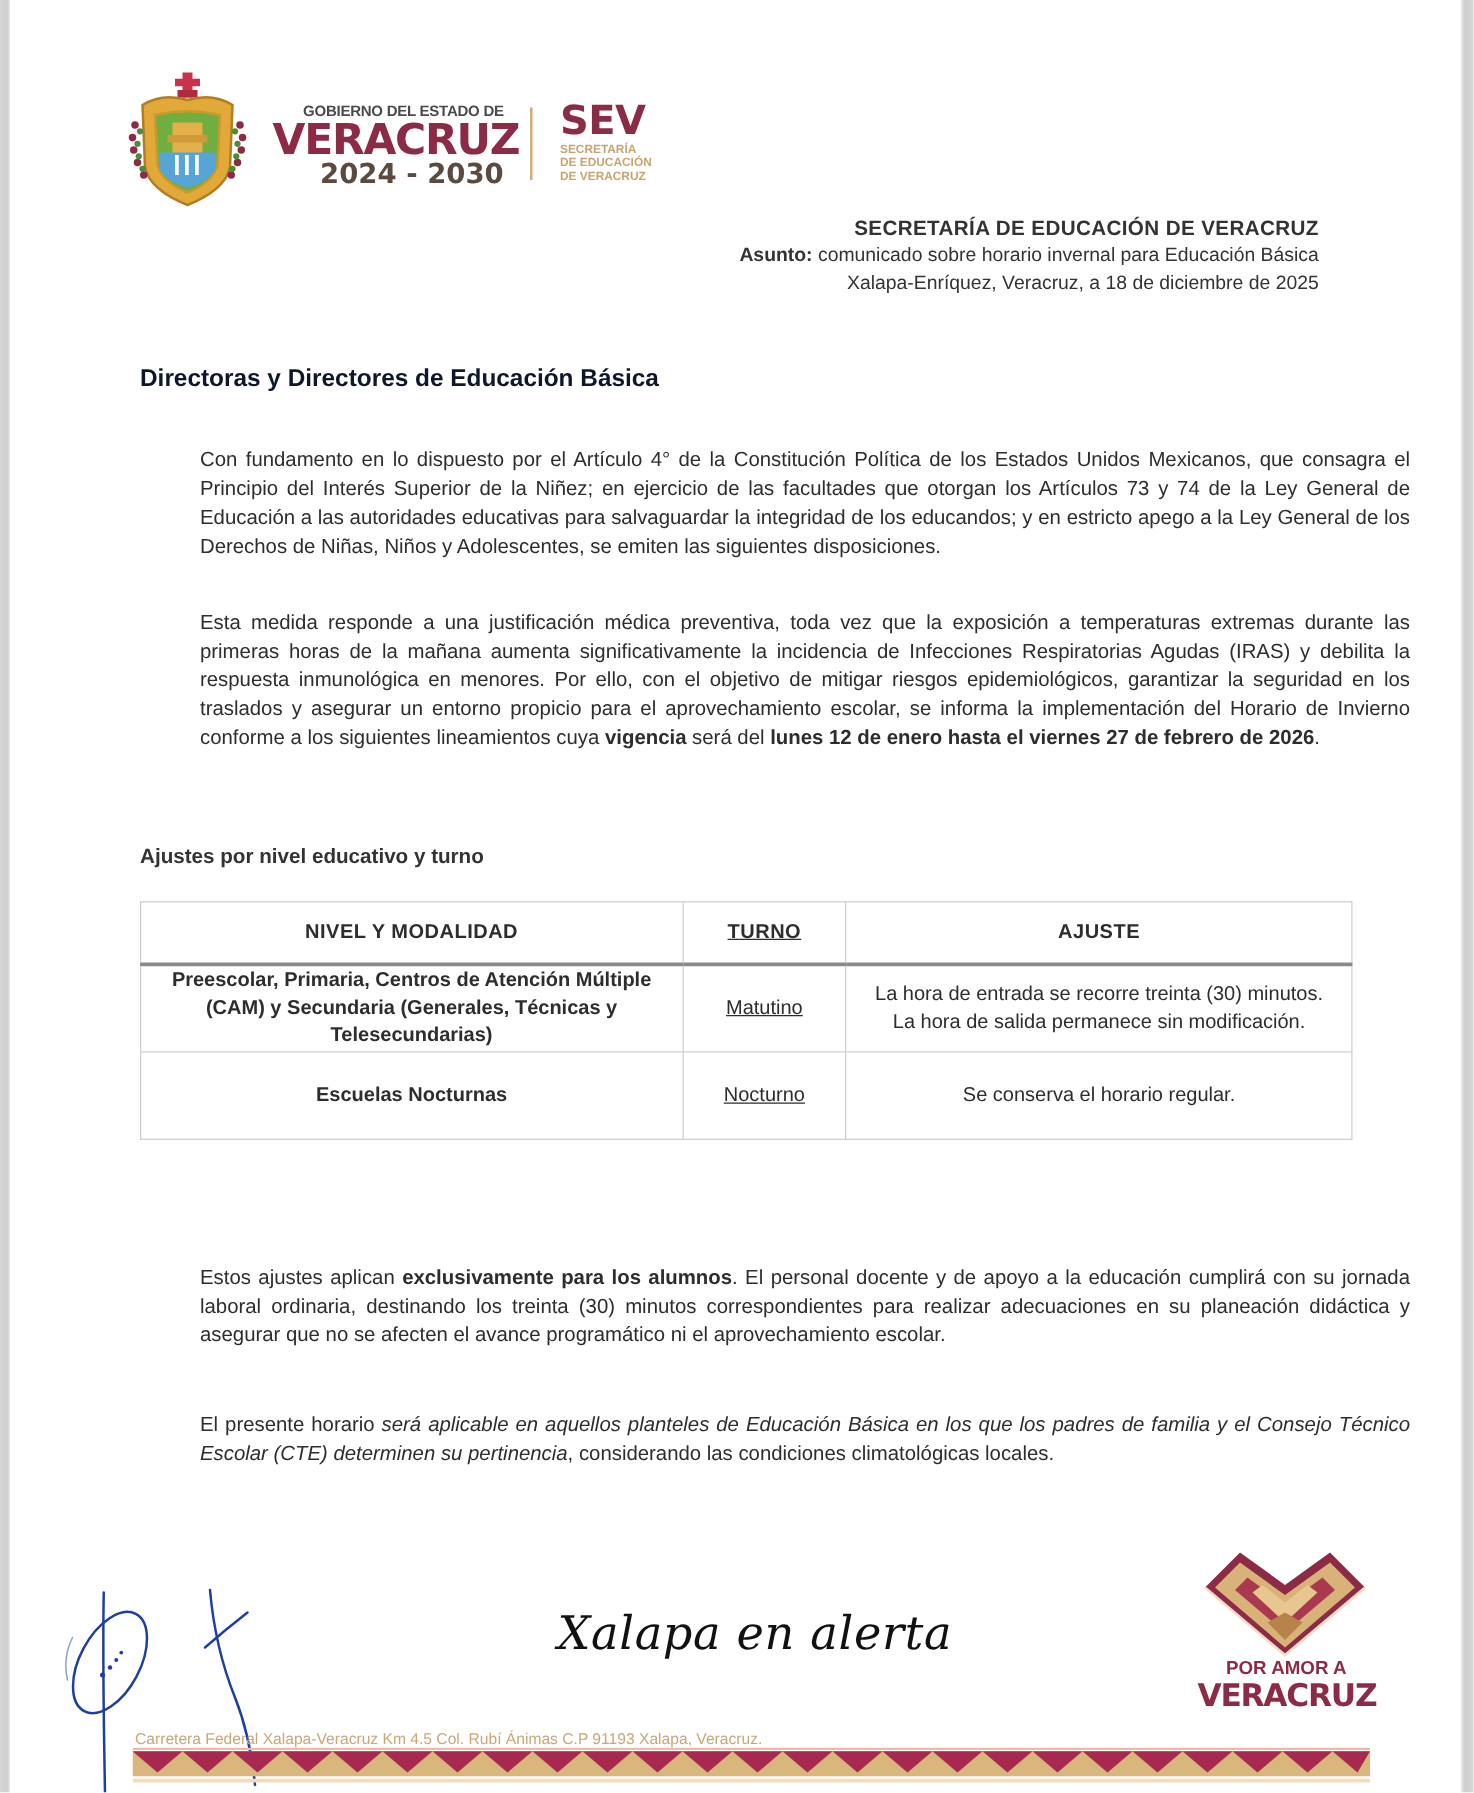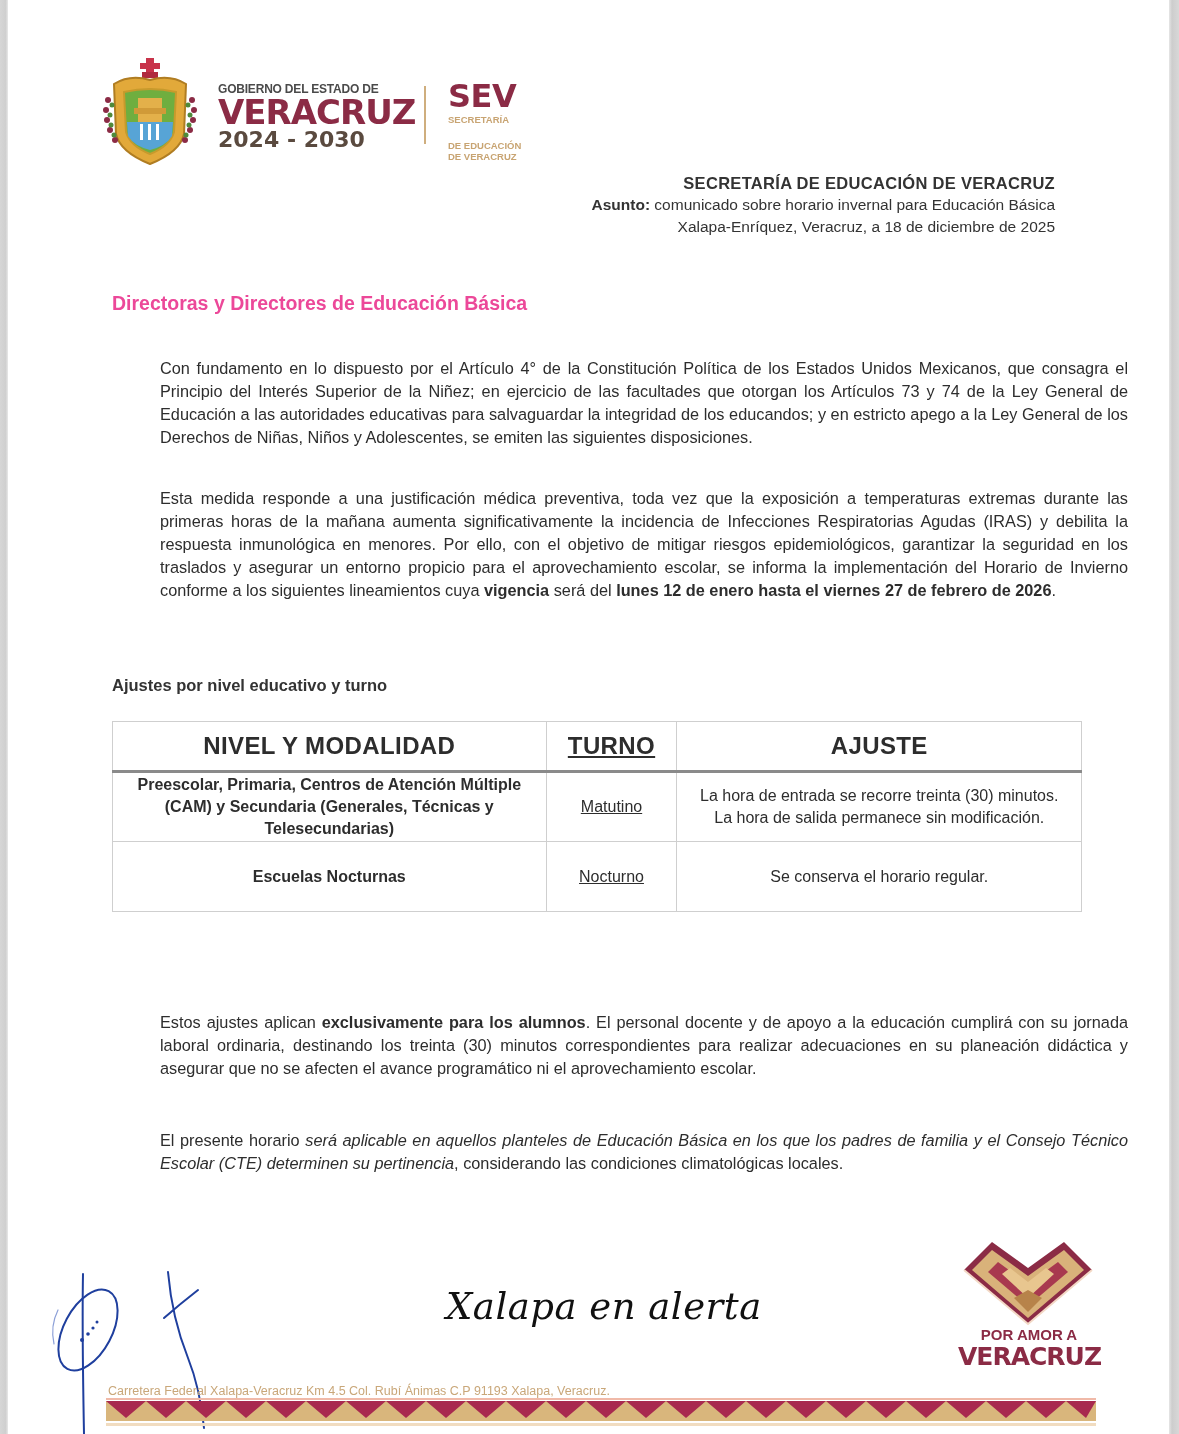--- a/index.html
+++ b/index.html
@@ -6,52 +6,52 @@
   html, body { width: 1179px; height: 1434px; overflow: hidden; background: #ffffff; }
   body { position: relative; font-family: "Liberation Sans", "DejaVu Sans", sans-serif; color: #2b2b2b; }
 
   .edge-left { position: absolute; left: 0; top: 0; width: 8px; height: 1434px;
     background: linear-gradient(to right, #d6d6d6, #cfcfcf 70%, #e8e8e8); }
   .edge-right { position: absolute; right: 0; top: 0; width: 10px; height: 1434px;
     background: linear-gradient(to right, #e6e6e6, #cdcdcd 30%, #d8d8d8); }
 
   
   .coat { position: absolute; left: 100px; top: 56px; width: 100px; height: 114px; }
-  .gov-block { position: absolute; left: 218px; top: 82px; width: 185px; text-align: left; }
+  .gov-block { position: absolute; left: 218px; top: 82px; width: 185px; text-align: right; }
   .gov-top { font-size: 12px; font-weight: bold; color: #4a4a4a; letter-spacing: -0.2px; }
   .gov-name { font-size: 34px; font-weight: 900; color: #8b2b45; line-height: 32px; letter-spacing: -1px; font-family: "DejaVu Sans", sans-serif; }
   .gov-years { font-size: 22px; font-weight: bold; color: #5a4a3f; line-height: 24px; font-family: "DejaVu Sans", sans-serif; }
   .v-divider { position: absolute; left: 424px; top: 86px; width: 2px; height: 58px; background: #cfae7e; }
   .sev-block { position: absolute; left: 448px; top: 80px; }
   .sev-name { font-size: 32px; font-weight: 900; color: #8b2b45; line-height: 32px; font-family: "DejaVu Sans", sans-serif; letter-spacing: -0.5px; }
   .sev-sub { font-size: 9.5px; font-weight: bold; color: #c8a472; line-height: 11px; margin-top: 2px; }
 
   
   .head-right { position: absolute; right: 124px; top: 172px; text-align: right; font-size: 15.5px; line-height: 22px; color: #333; }
   .head-right .org { font-weight: bold; font-size: 16.5px; letter-spacing: 0.3px; }
   .head-right b { font-weight: bold; }
 
   .addressee { position: absolute; left: 112px; top: 292px; }
-  .addressee .to { font-size: 19.5px; font-weight: bold; color: #ec4899; }
+  .addressee .to { font-size: 19.5px; font-weight: bold; color: #0f172a; }
   .addressee .presente { font-size: 15px; letter-spacing: 5px; color: #333; margin-top: 2px; }
 
   .para { position: absolute; left: 112px; width: 968px; font-size: 16.3px; line-height: 23px; text-align: justify; color: #2d2d2d; font-family: "Liberation Sans Narrow", "Liberation Sans", sans-serif; margin-left: 48px; }
   .p1 { top: 357px; }
   .p2 { top: 487px; }
   .p3 { top: 1011px; }
   .p4 { top: 1129px; }
   .para b { font-weight: bold; }
   .para i { font-style: italic; }
 
   .section-title { position: absolute; left: 112px; top: 676px; font-size: 16.5px; font-weight: bold; color: #333; }
 
   
   .tbl { position: absolute; left: 112px; top: 721px; width: 970px; border-collapse: collapse; font-size: 16px; color: #2d2d2d; }
   .tbl th, .tbl td { border: 1px solid #cfcfcf; text-align: center; vertical-align: middle; }
-  .tbl th { height: 50px; font-size: 24px; font-weight: bold; letter-spacing: 0.4px; border-bottom: 3px solid #8a8a8a; }
+  .tbl th { height: 50px; font-size: 16px; font-weight: bold; letter-spacing: 0.4px; border-bottom: 3px solid #8a8a8a; }
   .tbl td { padding: 0 14px; line-height: 22px; }
   .tbl .c1 { width: 434px; font-weight: bold; }
   .tbl .c2 { width: 131px; text-decoration: underline; }
   .tbl .c3 { width: 405px; }
   .row1 td { height: 70px; }
   .row2 td { height: 70px; }
   .row3 td { height: 70px; }
 
   .xalapa { position: absolute; left: 446px; top: 1285px; font-family: "DejaVu Serif", "Liberation Serif", serif; font-style: italic; font-size: 37px; color: #111; letter-spacing: 0.5px; font-weight: normal; }
 
@@ -109,21 +109,21 @@
 
 <div class="gov-block">
   <div class="gov-top">GOBIERNO DEL ESTADO DE</div>
   <div class="gov-name">VERACRUZ</div>
   <div class="gov-years">2024 - 2030</div>
 </div>
 <div class="v-divider"></div>
 <div class="sev-block">
   <div class="sev-name">SEV</div>
   <div class="sev-sub">SECRETARÍA</div>
-  <div class="sev-sub" style="margin-top:15px">DE EDUCACIÓN</div>
+  <div class="sev-sub" style="margin-top:0">DE EDUCACIÓN</div>
   <div class="sev-sub" style="margin-top:0">DE VERACRUZ</div>
 </div>
 
 <div class="head-right">
   <div class="org">SECRETARÍA DE EDUCACIÓN DE VERACRUZ</div>
   <div><b>Asunto:</b><span> comunicado sobre horario invernal para Educación Básica</span></div>
   <div>Xalapa-Enríquez, Veracruz, a 18 de diciembre de 2025</div>
 </div>
 
 <div class="addressee">

